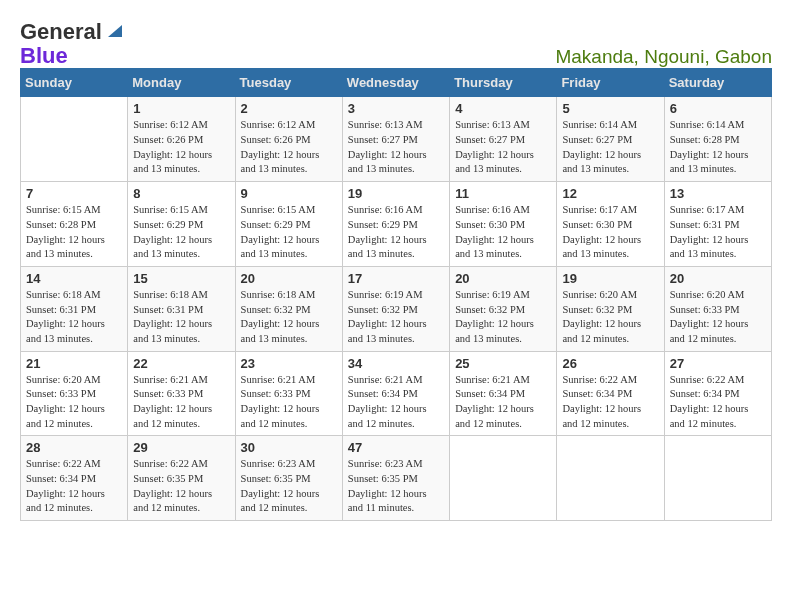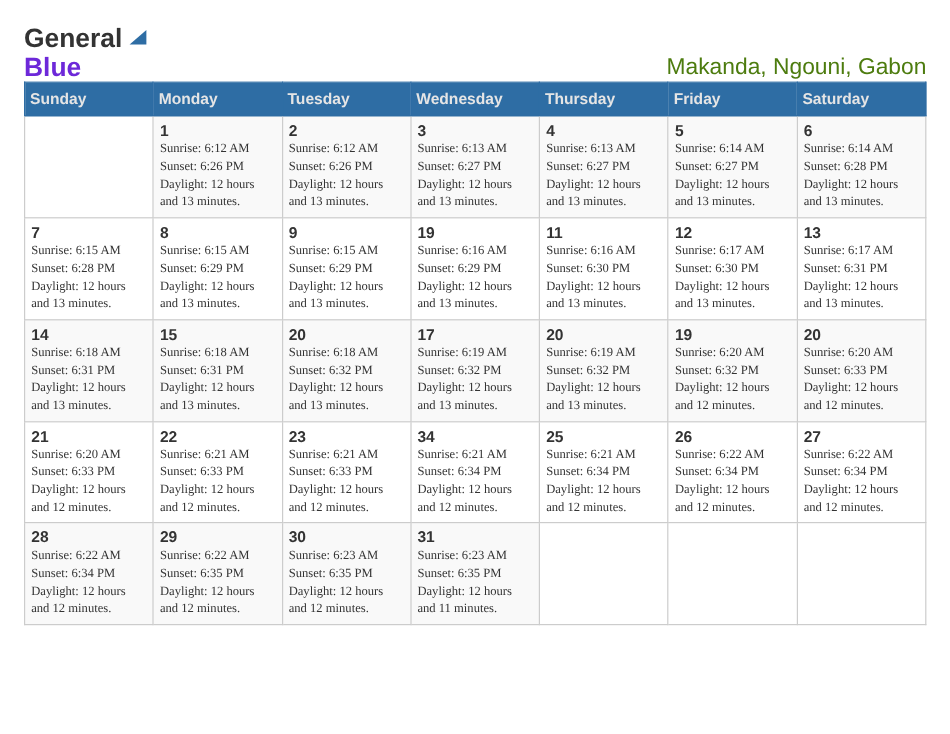--- a/index.html
+++ b/index.html
@@ -334,21 +334,21 @@
 and 12 minutes.</div>
         </td>
         <td>
           <span class="day-num">30</span>
           <div class="day-info" style="white-space: pre-line;">Sunrise: 6:23 AM
 Sunset: 6:35 PM
 Daylight: 12 hours
 and 12 minutes.</div>
         </td>
         <td>
-          <span class="day-num">31</span>
+          <span class="day-num">47</span>
           <div class="day-info" style="white-space: pre-line;">Sunrise: 6:23 AM
 Sunset: 6:35 PM
 Daylight: 12 hours
 and 11 minutes.</div>
         </td>
         <td class="empty-cell"></td>
         <td class="empty-cell"></td>
         <td class="empty-cell"></td>
       </tr>
     </tbody>

